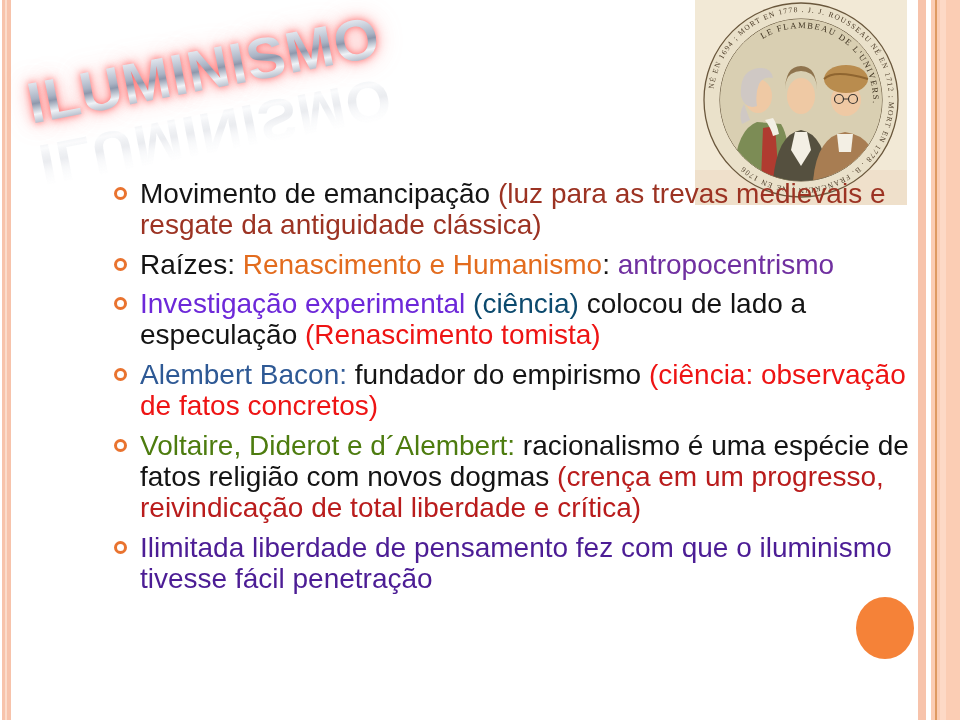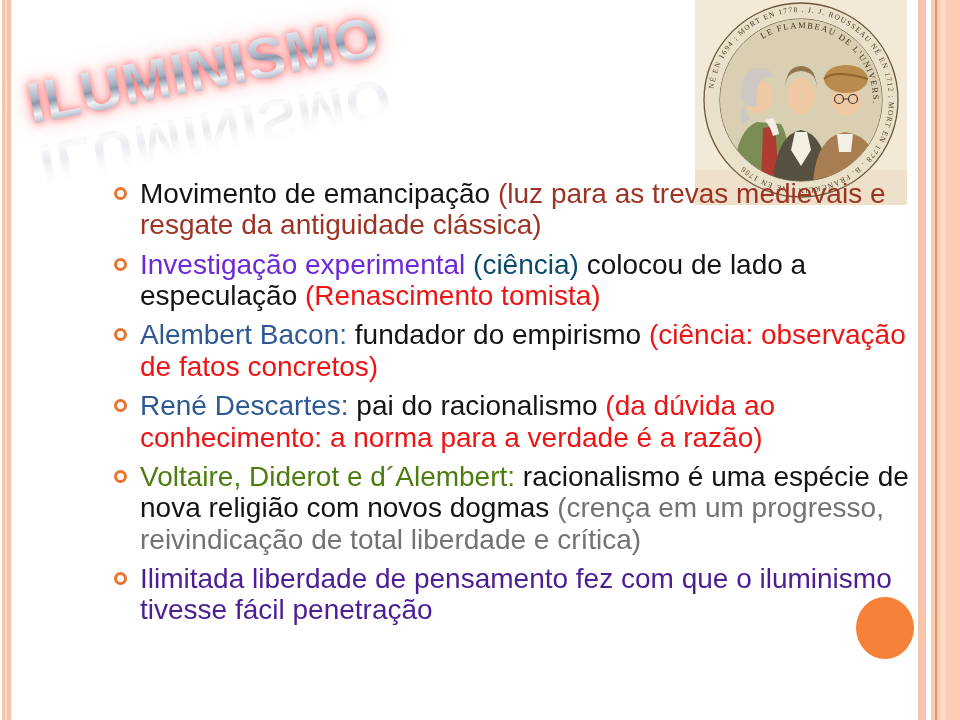--- a/index.html
+++ b/index.html
@@ -130,33 +130,33 @@
     </svg>
   </div>
 
   <ul class="bullets">
       <li>
         <span class="marker"></span>
         <span class="txt"><span style="color: rgb(20, 20, 20);">Movimento de emancipação </span><span style="color: rgb(156, 51, 35);">(luz para as trevas medievais e resgate da antiguidade clássica)</span></span>
       </li>
       <li>
         <span class="marker"></span>
+        <span class="txt"><span style="color: rgb(20, 20, 20);">Raízes: </span><span style="color: rgb(227, 108, 30);">Renascimento e Humanismo</span><span style="color: rgb(20, 20, 20);">: </span><span style="color: rgb(112, 48, 160);">antropocentrismo</span></span>
+      </li>
+      <li>
+        <span class="marker"></span>
         <span class="txt"><span style="color: #6d28d9;">Investigação experimental </span><span style="color: #0c4a6e;">(ciência)</span><span style="color: rgb(20, 20, 20);"> colocou de lado a especulação </span><span style="color: rgb(238, 20, 20);">(Renascimento tomista)</span></span>
       </li>
       <li>
         <span class="marker"></span>
         <span class="txt"><span style="color: rgb(46, 89, 149);">Alembert Bacon: </span><span style="color: rgb(20, 20, 20);">fundador do empirismo </span><span style="color: rgb(238, 20, 20);">(ciência: observação de fatos concretos)</span></span>
       </li>
       <li>
         <span class="marker"></span>
-        <span class="txt"><span style="color: rgb(46, 89, 149);">René Descartes: </span><span style="color: rgb(20, 20, 20);">pai do racionalismo </span><span style="color: rgb(238, 20, 20);">(da dúvida ao conhecimento: a norma para a verdade é a razão)</span></span>
-      </li>
-      <li>
-        <span class="marker"></span>
-        <span class="txt"><span style="color: #4d7c0f;">Voltaire, Diderot e d´Alembert: </span><span style="color: rgb(20, 20, 20);">racionalismo é uma espécie de nova religião com novos dogmas </span><span style="color: #737373;">(crença em um progresso, reivindicação de total liberdade e crítica)</span></span>
+        <span class="txt"><span style="color: #4d7c0f;">Voltaire, Diderot e d´Alembert: </span><span style="color: rgb(20, 20, 20);">racionalismo é uma espécie de fatos religião com novos dogmas </span><span style="color: #b91c1c;">(crença em um progresso, reivindicação de total liberdade e crítica)</span></span>
       </li>
       <li>
         <span class="marker"></span>
         <span class="txt"><span style="color: #4c1d95;">Ilimitada liberdade de pensamento fez com que o iluminismo tivesse fácil penetração</span></span>
       </li>
     </ul>
 
   <div class="decor-circle"></div>
 
 </div>

